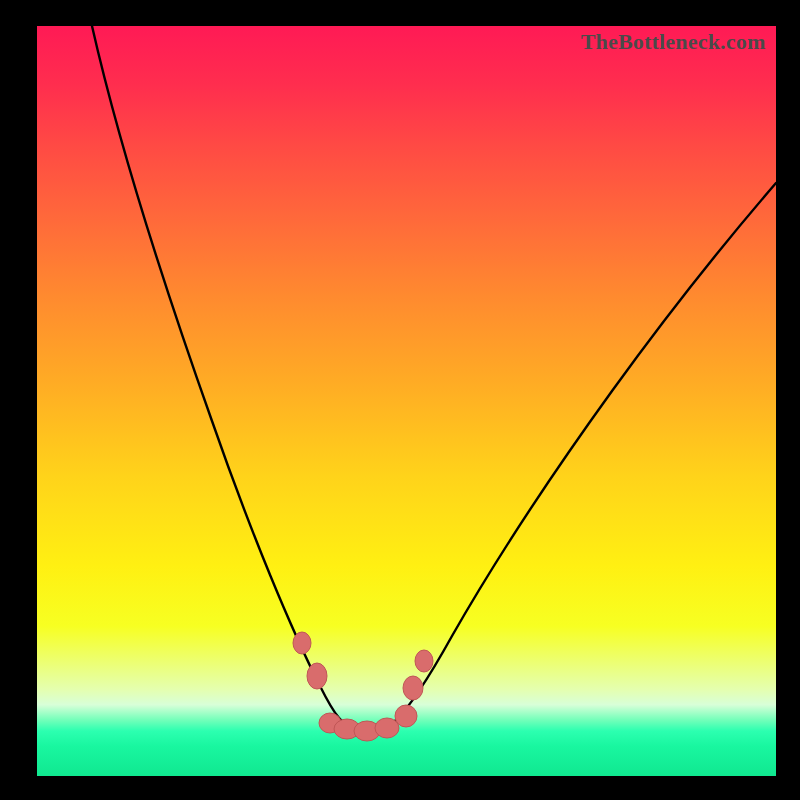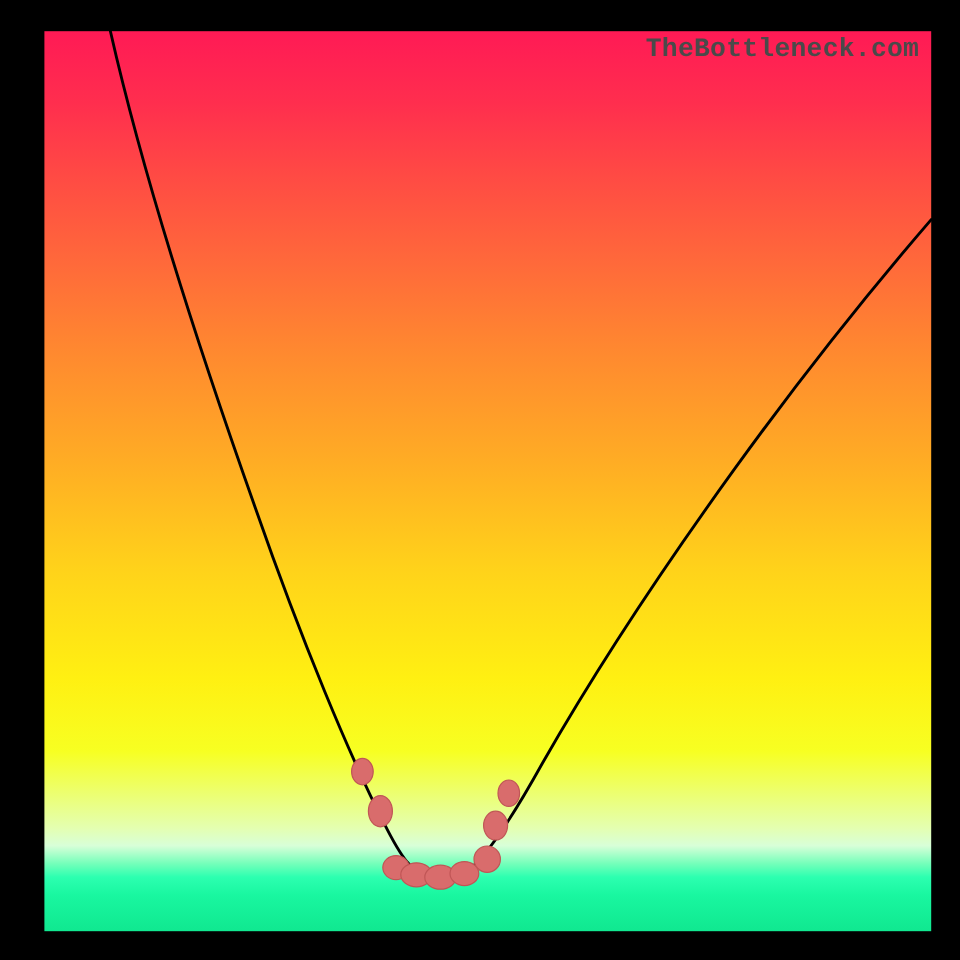--- a/index.html
+++ b/index.html
@@ -30,21 +30,21 @@
       #d8ffd8 90.5%,
       #74ffba 92.5%,
       #2cffb0 94%,
       #19f7a0 96%,
       #10e890 100%);
   }
   .title {
     position: absolute;
     top: 3px;
     right: 10px;
-    font-family: Liberation Mono, monospace;
+    font-family: Liberation Serif, serif;
     font-size: 22px;
     font-weight: bold;
     color: #4a4a4a;
     letter-spacing: 0.2px;
   }
   svg.curve {
     position: absolute;
     left: 0; top: 0;
     width: 739px; height: 750px;
     overflow: visible;

